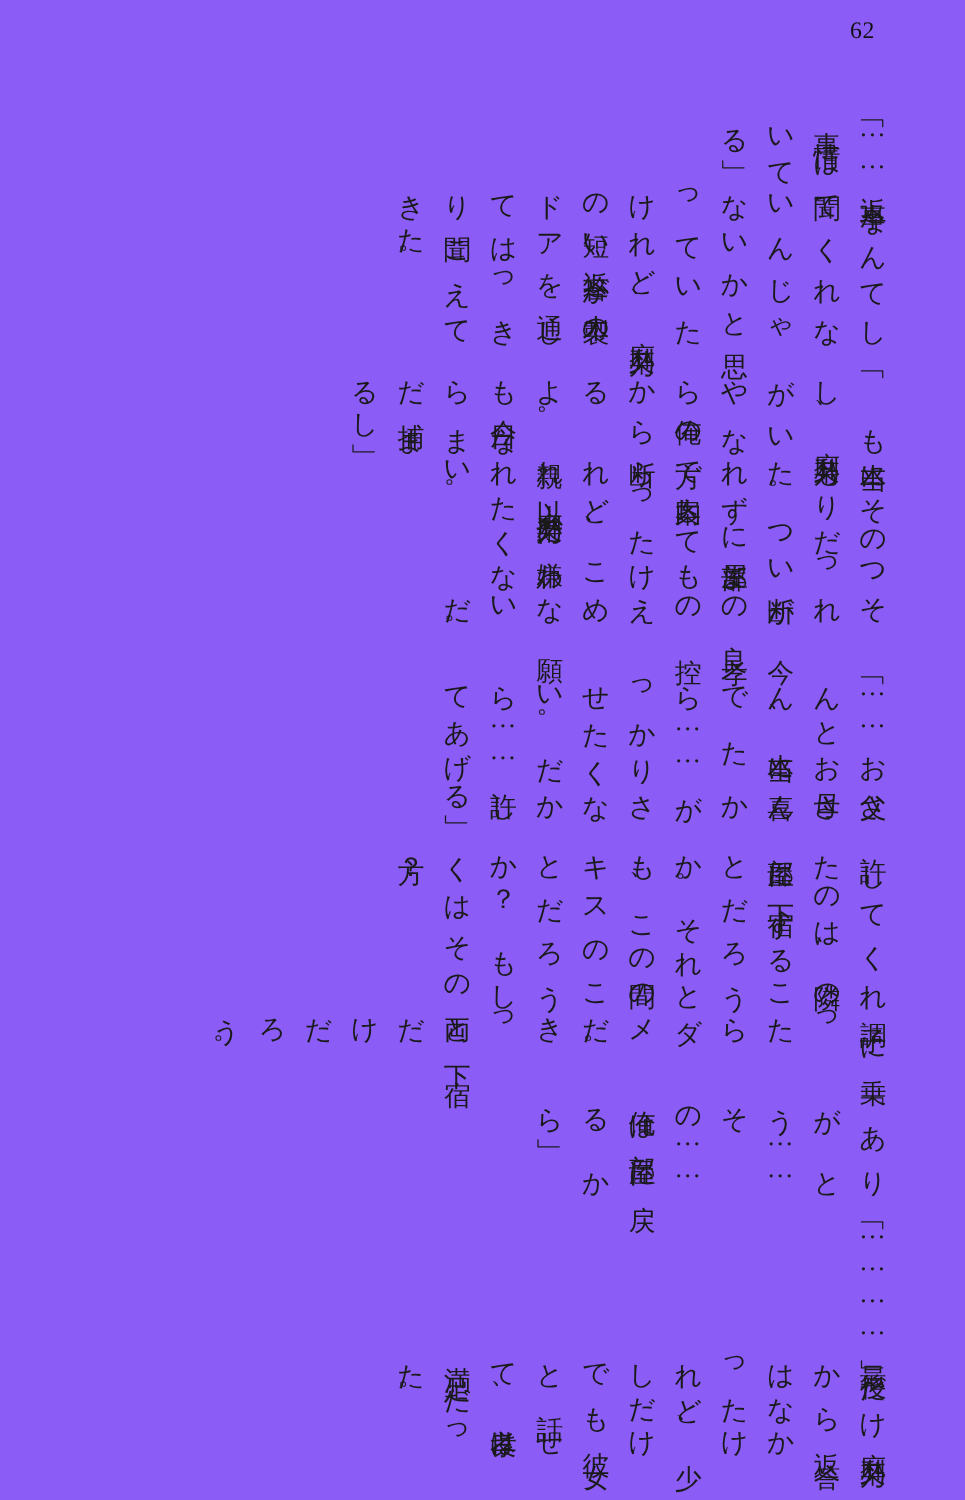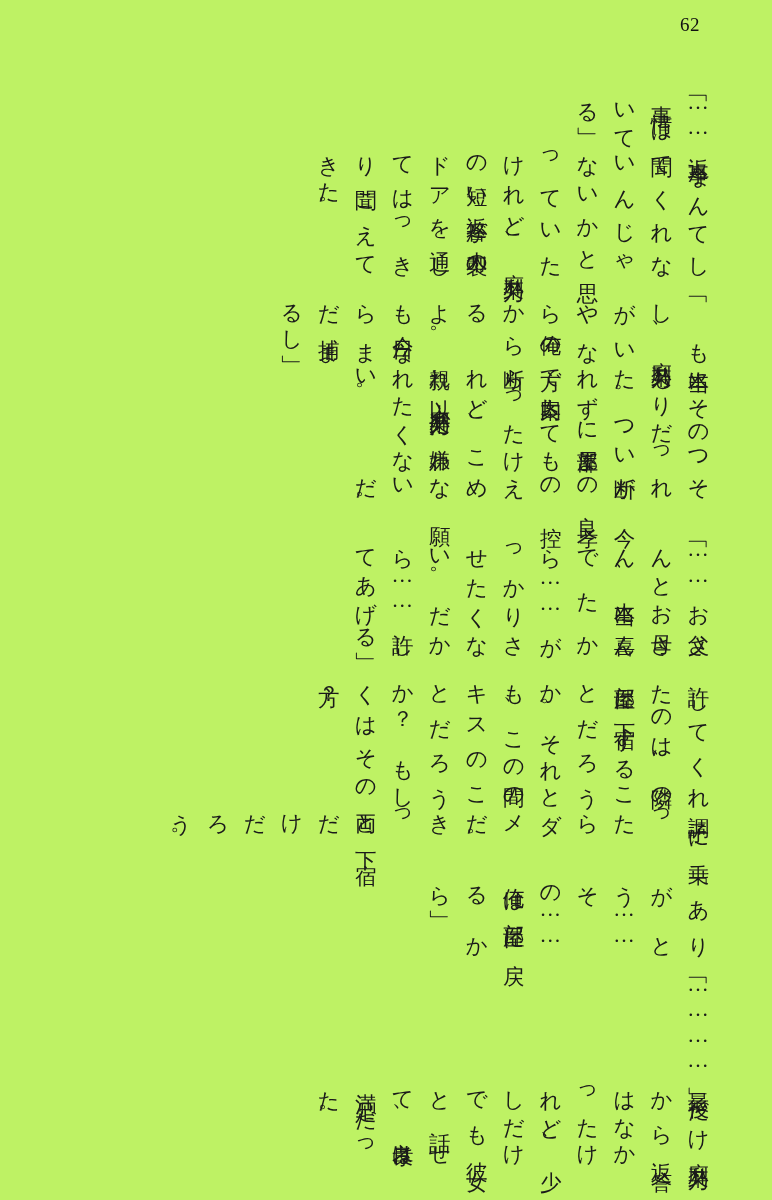--- a/index.html
+++ b/index.html
@@ -12,21 +12,21 @@
     height: 1200px;
     font-family: "Liberation Serif", "DejaVu Serif", serif;
     color: #1a1a1a;
     overflow: hidden;
   }
   .page {
     position: relative;
     width: 772px;
     height: 1200px;
     box-sizing: border-box;
-    background: #bef264;
+    background: #8b5cf6;
   }
   .page-number {
     position: absolute;
     top: 14px;
     right: 72px;
     font-size: 19px;
     font-family: "Liberation Serif", "DejaVu Serif", serif;
     color: #111;
     letter-spacing: 0.5px;
   }

